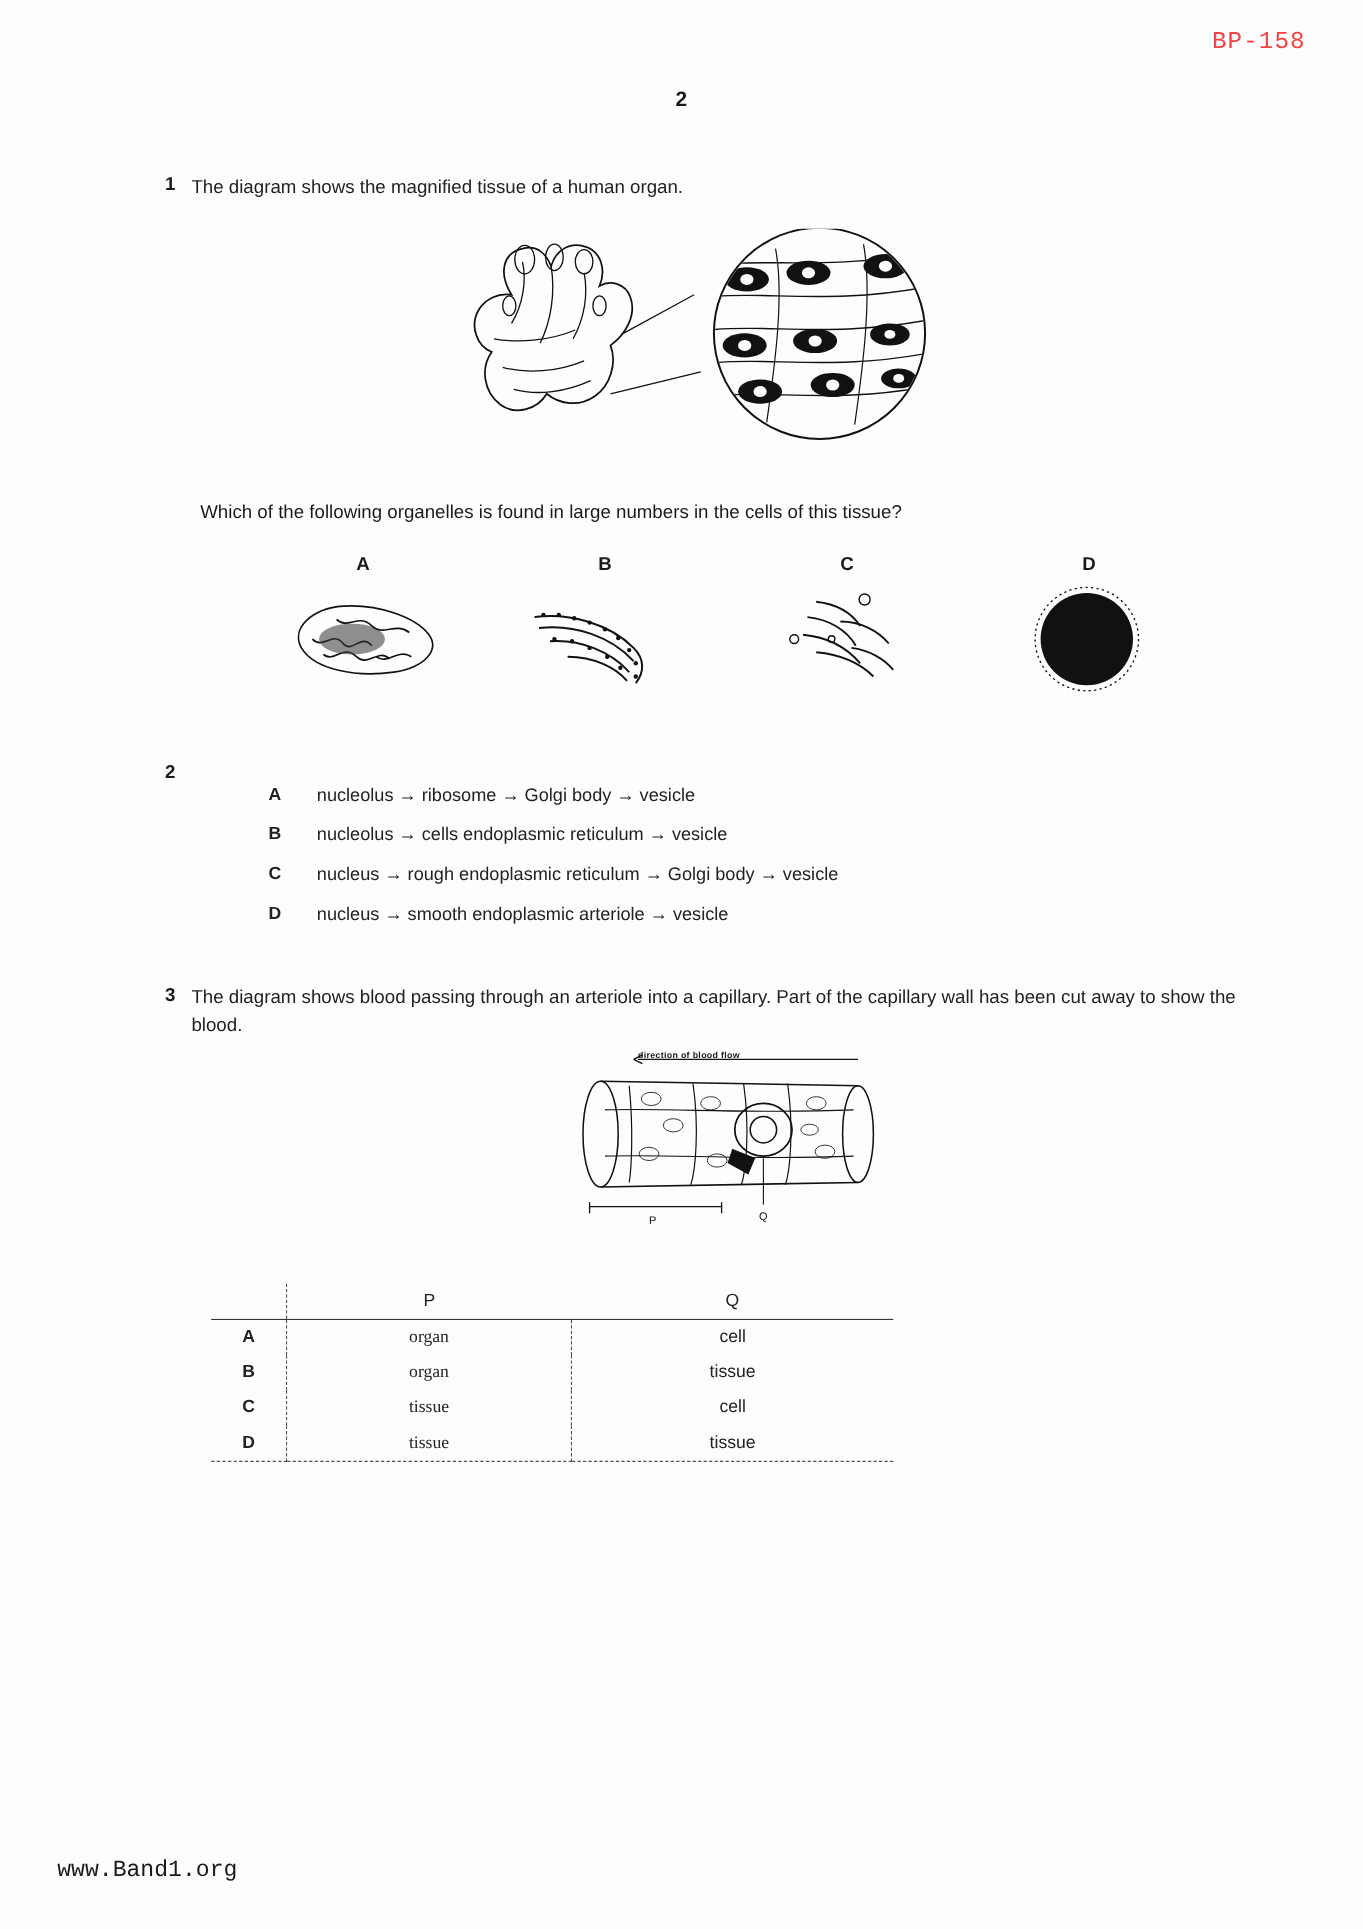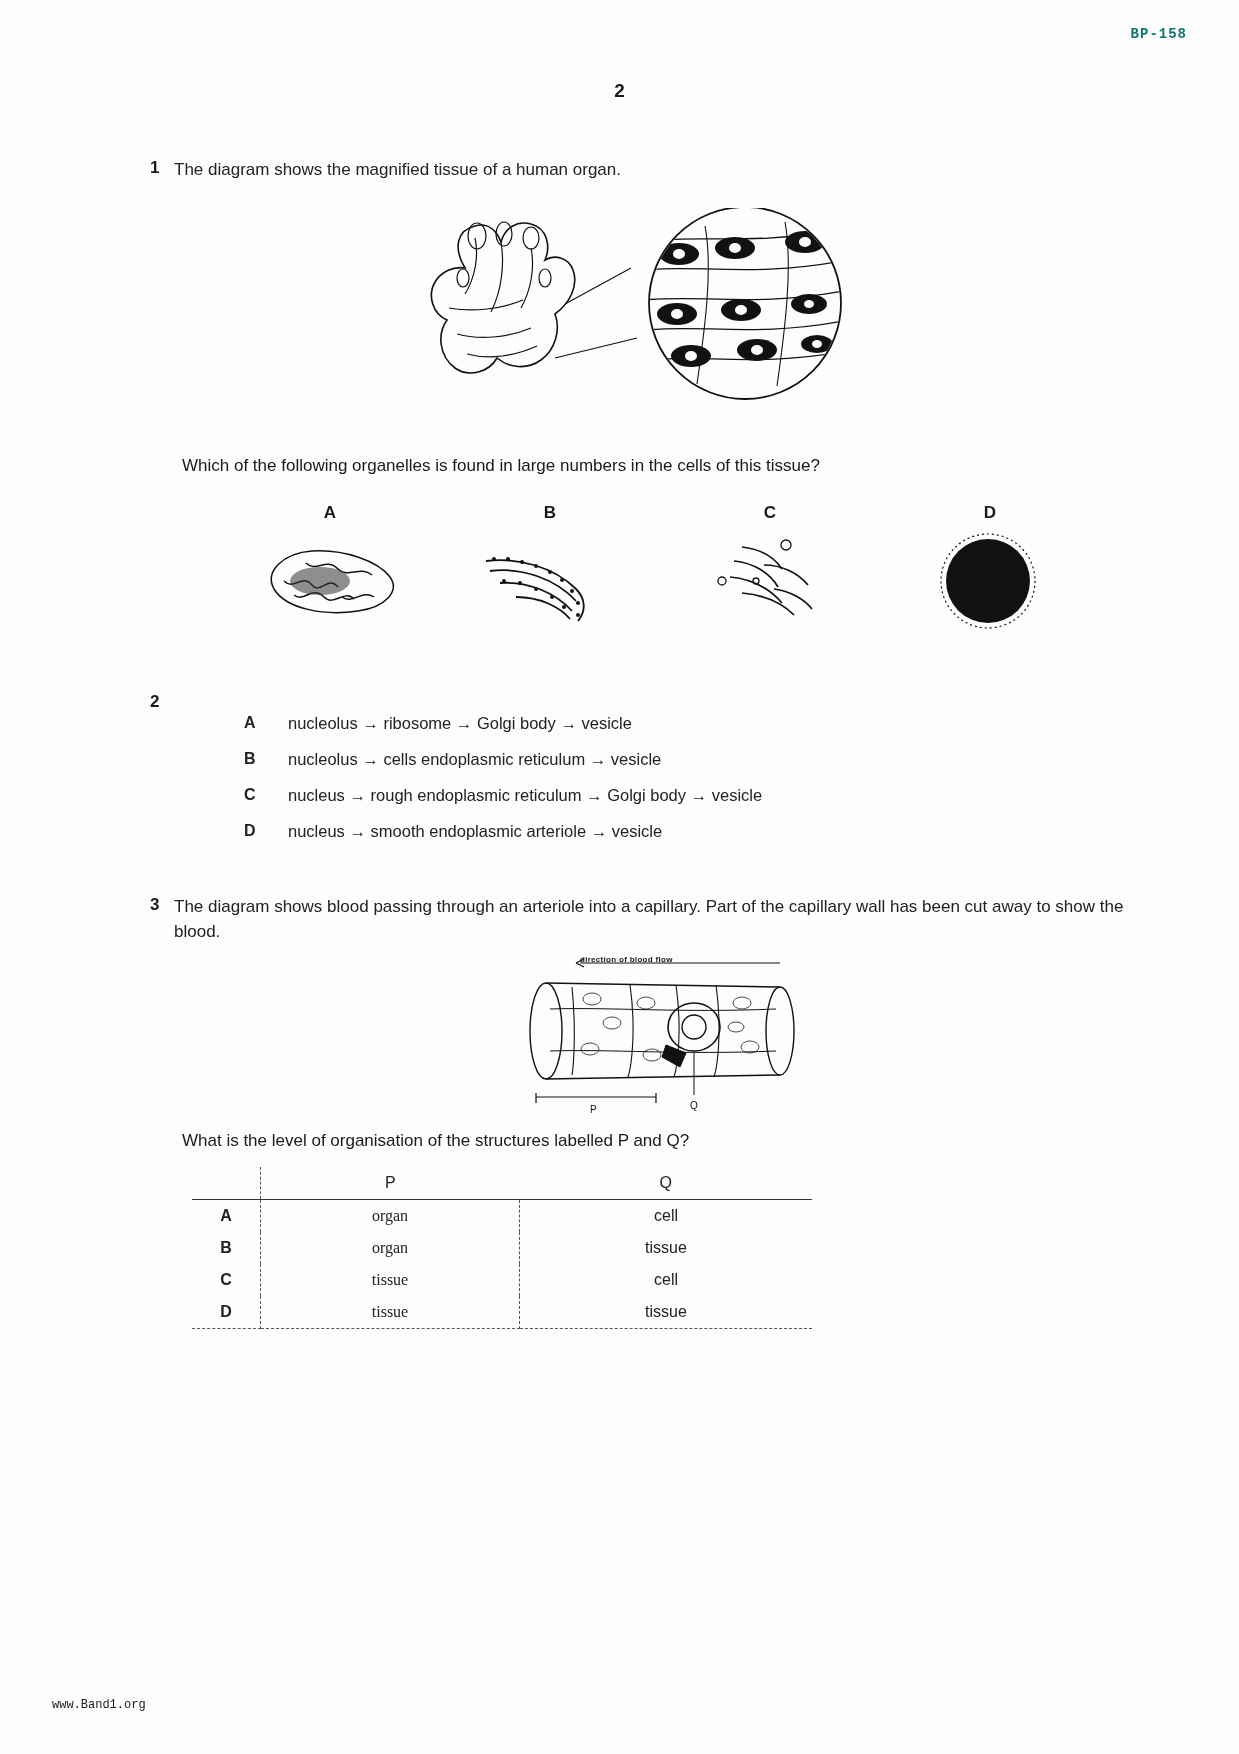--- a/index.html
+++ b/index.html
@@ -17,24 +17,24 @@
     height: 1754px;
     margin: 0 auto;
     background: #fdfdfd;
     overflow: hidden;
   }
   .header-code {
     position: absolute;
     top: 26px;
     right: 52px;
     font-family: "Liberation Mono", monospace;
-    font-size: 14px;
-    font-weight: bold;
+    font-size: 22px;
+    font-weight: normal;
     letter-spacing: 1px;
-    color: #0f766e;
+    color: #ef4444;
   }
   .page-number-top {
     position: absolute;
     top: 80px;
     left: 0;
     width: 100%;
     text-align: center;
     font-size: 19px;
     font-weight: bold;
   }
@@ -179,21 +179,21 @@
   }
   .footer-center .pg {
     display: block;
     margin-top: 2px;
   }
   .footer-url {
     position: absolute;
     bottom: 42px;
     left: 52px;
     font-family: "Liberation Mono", monospace;
-    font-size: 12px;
+    font-size: 21px;
     color: #1a1a1a;
   }
   svg { display: block; }
 </style>
 </head>
 <body>
 
 <div class="page">
 
   <div class="header-code">BP-158</div>
@@ -407,21 +407,20 @@
           <ellipse cx="172" cy="98" rx="9" ry="6"></ellipse>
           <ellipse cx="262" cy="46" rx="9" ry="6"></ellipse>
           <ellipse cx="270" cy="90" rx="9" ry="6"></ellipse>
           <ellipse cx="256" cy="70" rx="8" ry="5"></ellipse>
         </g>
         <text x="110" y="156" font-size="10" font-family="Liberation Sans, sans-serif" fill="#111">P</text>
         <text x="210" y="152" font-size="10" font-family="Liberation Sans, sans-serif" fill="#111">Q</text>
       </svg>
     </div>
 
-    <div class="q3-stem2">What is the level of organisation of the structures labelled P and Q?</div>
 
     <table class="ans">
       <thead>
         <tr>
           <th class="rowlabel"></th>
           <th class="col-p">P</th>
           <th>Q</th>
         </tr>
       </thead>
       <tbody>

